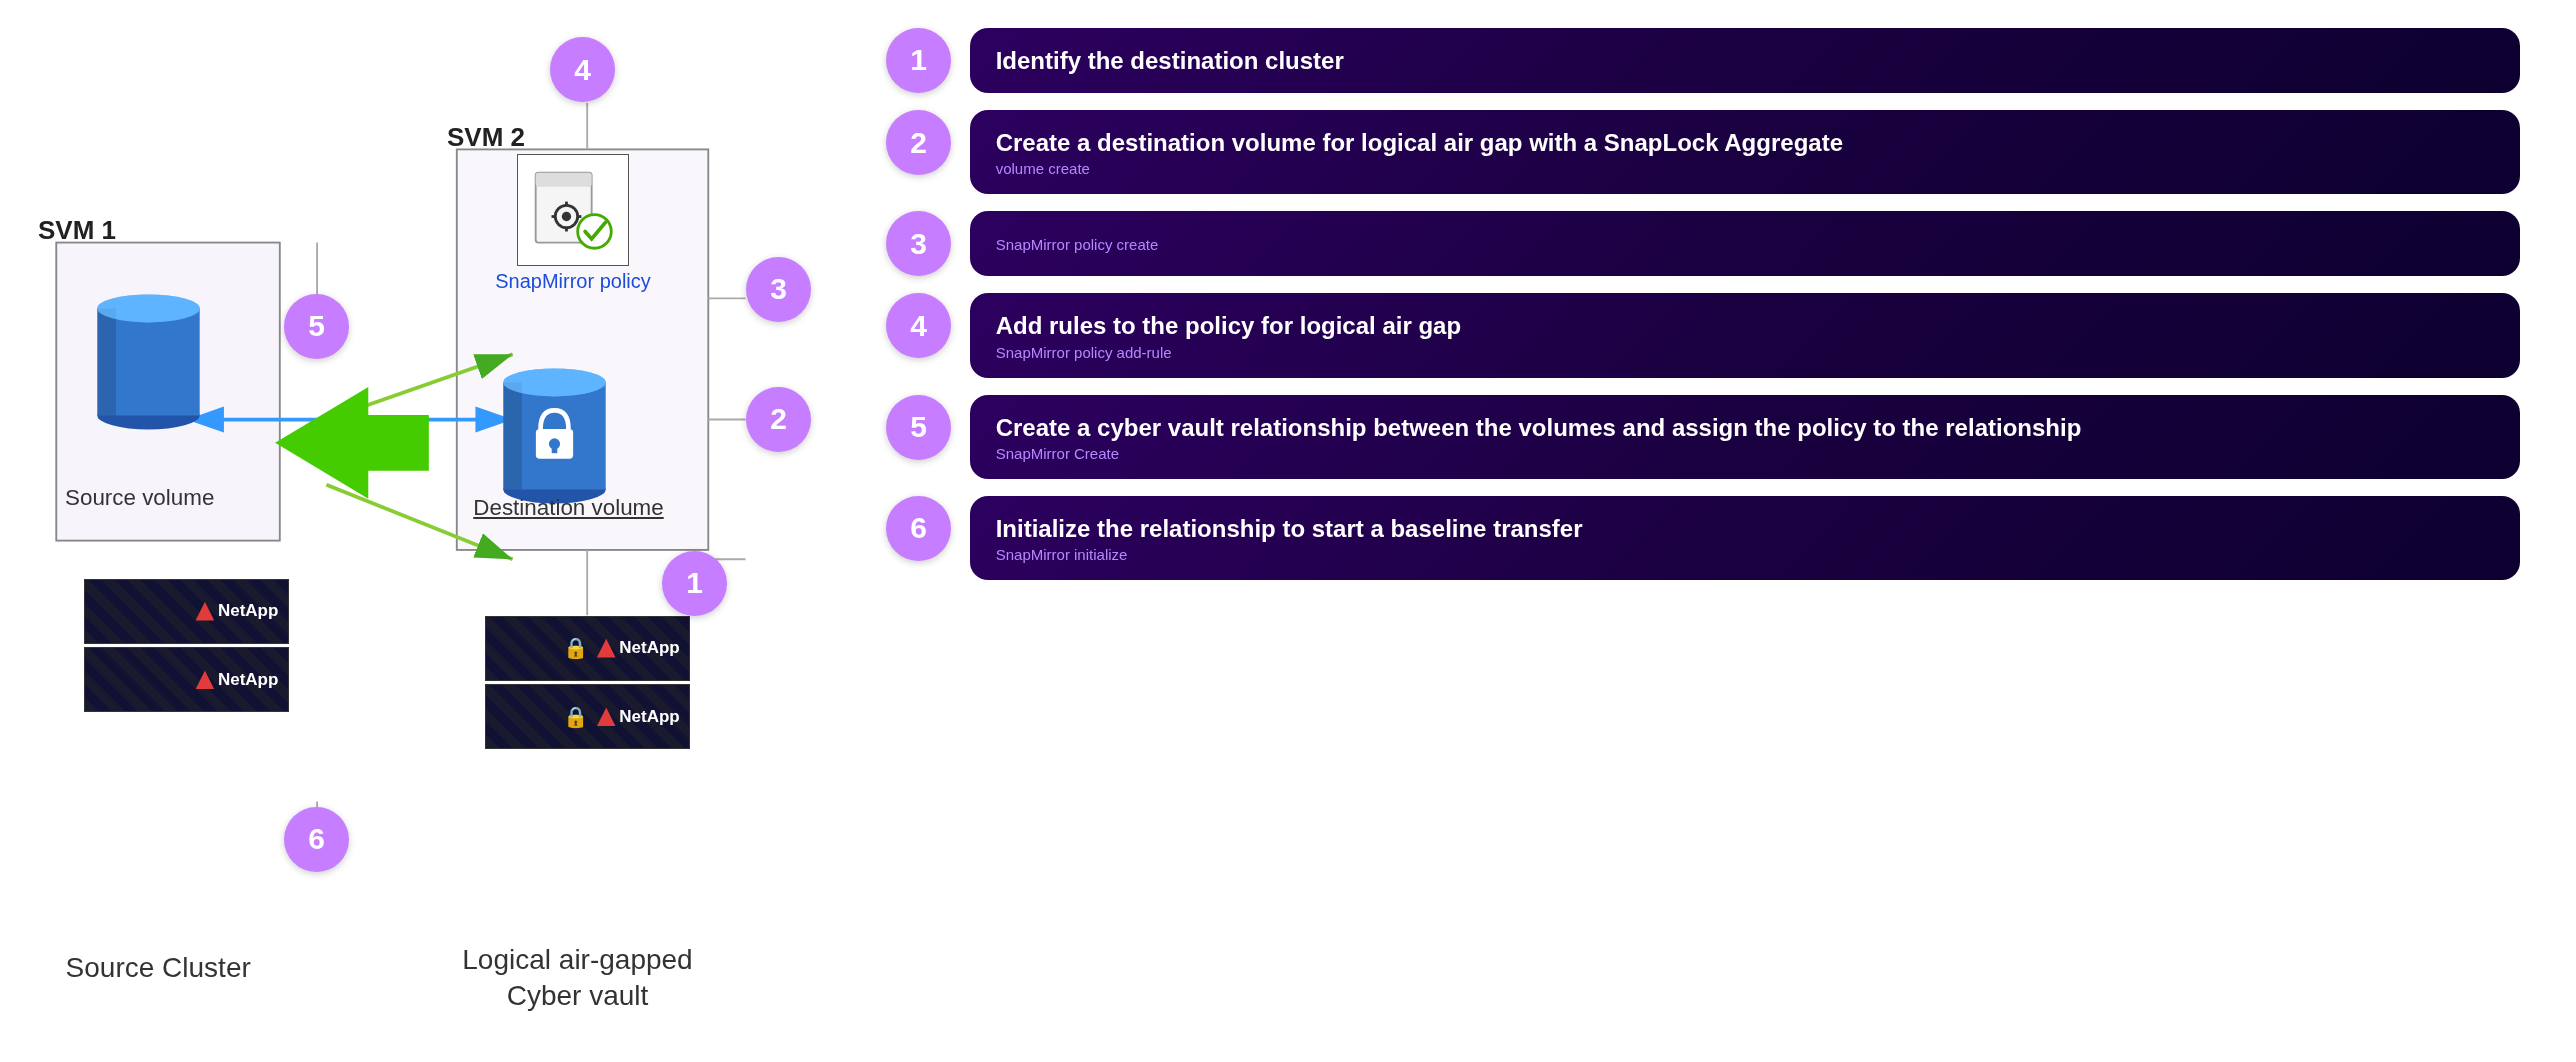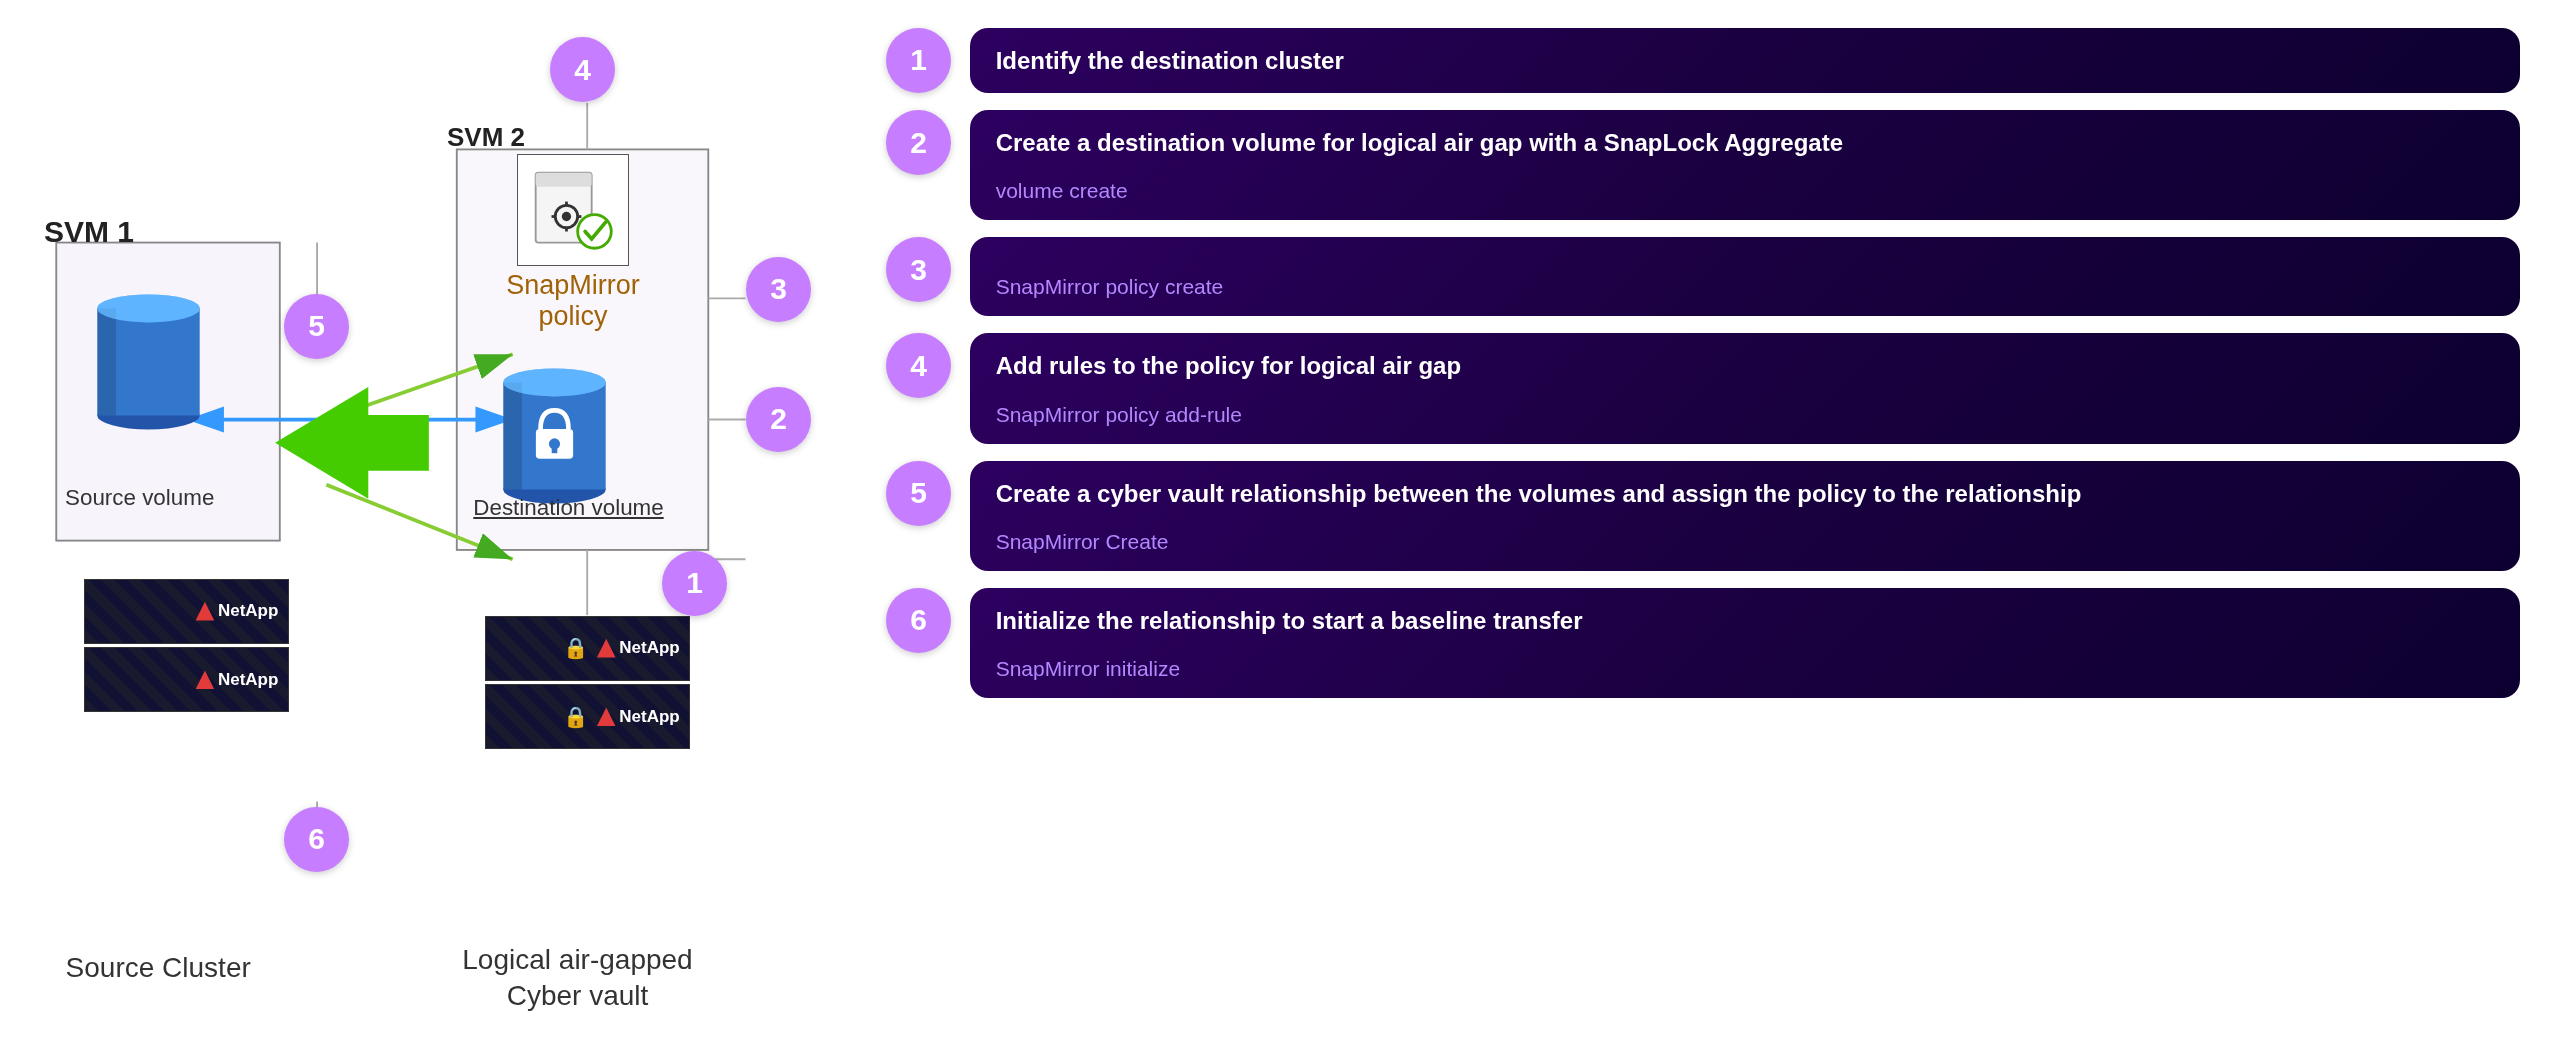--- a/index.html
+++ b/index.html
@@ -23,24 +23,24 @@
 
     
     .diagram-section {
       position: relative;
       width: 793px;
       flex-shrink: 0;
       height: 100%;
     }
     .svm1-label {
       position: absolute;
-      left: 7px;
+      left: 1px;
       top: 196px;
       font-weight: bold;
-      font-size: 30px;
+      font-size: 26px;
       color: #222;
     }
     .svm2-label {
       position: absolute;
       left: 410px;
       top: 103px;
       font-weight: bold;
       font-size: 26px;
       color: #222;
     }
@@ -80,22 +80,22 @@
 
     
     .snapmirror-policy {
       position: absolute;
       left: 438px;
       top: 135px;
       width: 196px;
       text-align: center;
     }
     .snapmirror-policy-label {
-      font-size: 27px;
-      color: #a16207;
+      font-size: 20px;
+      color: #1d4ed8;
       margin-top: 4.7px;
     }
 
     
     .source-cluster-label {
       position: absolute;
       left: 18.7px;
       top: 933px;
       font-size: 28px;
       color: #333;
@@ -234,22 +234,22 @@
 
     .step-title {
       color: #fff;
       font-size: 24px;
       font-weight: bold;
       line-height: 1.3;
     }
 
     .step-command {
       color: #b388ff;
-      font-size: 21px;
-      margin-top: 21px;
+      font-size: 15px;
+      margin-top: 2px;
     }
 
     
     .policy-icon-wrap {
       width: 112px;
       height: 112px;
       border: 1.9px solid #555;
       background: #fff;
       display: flex;
       align-items: center;

